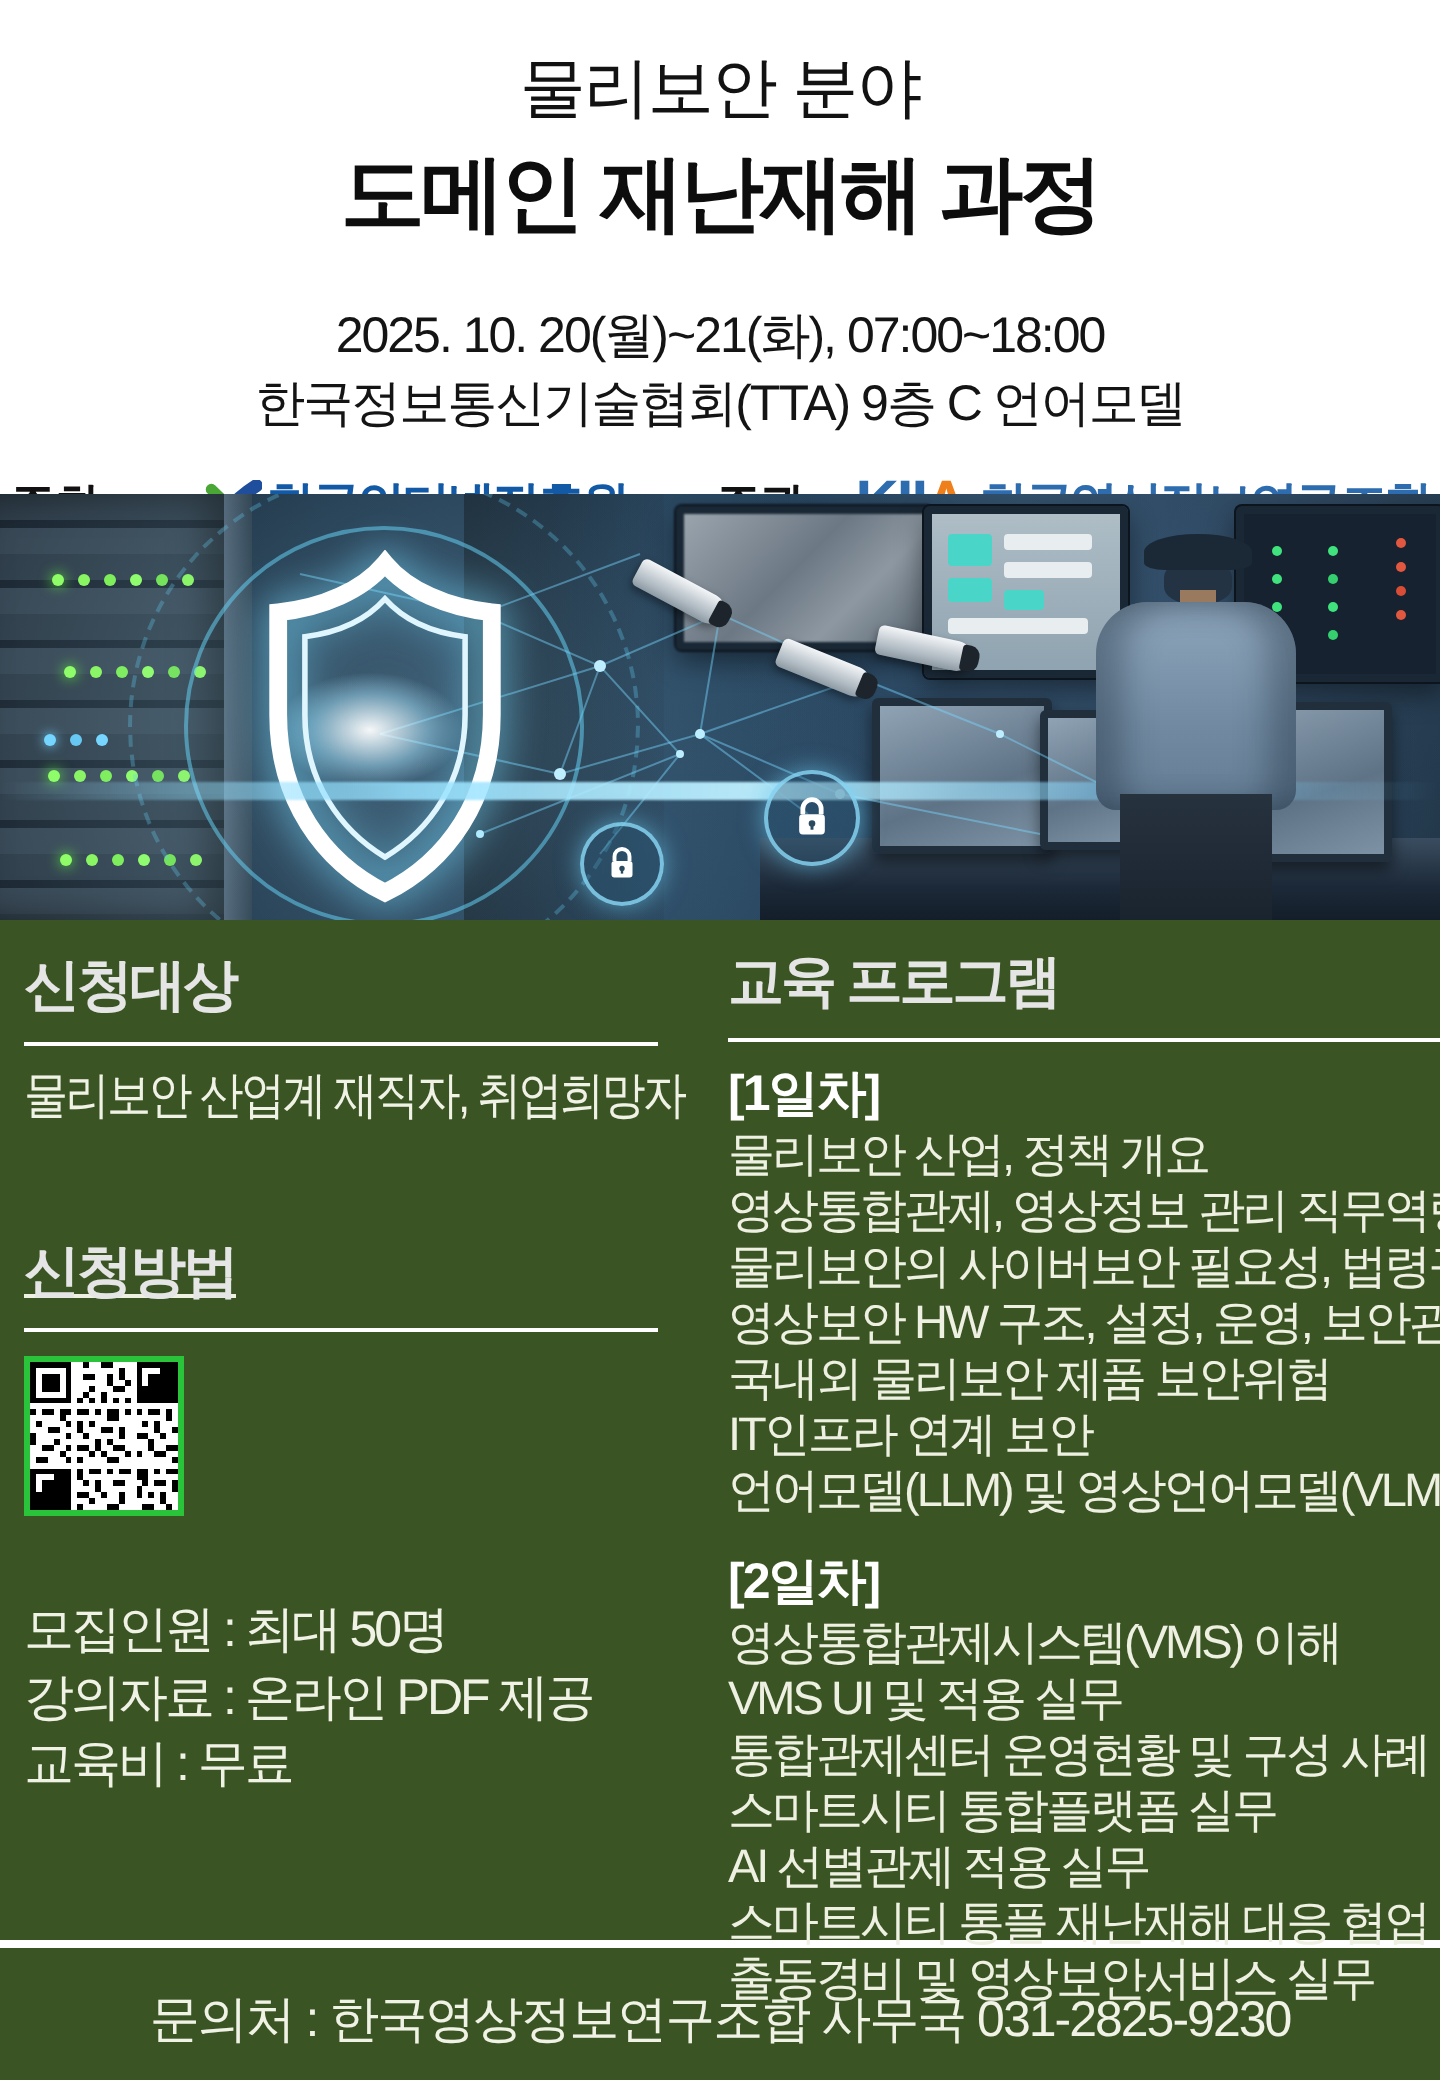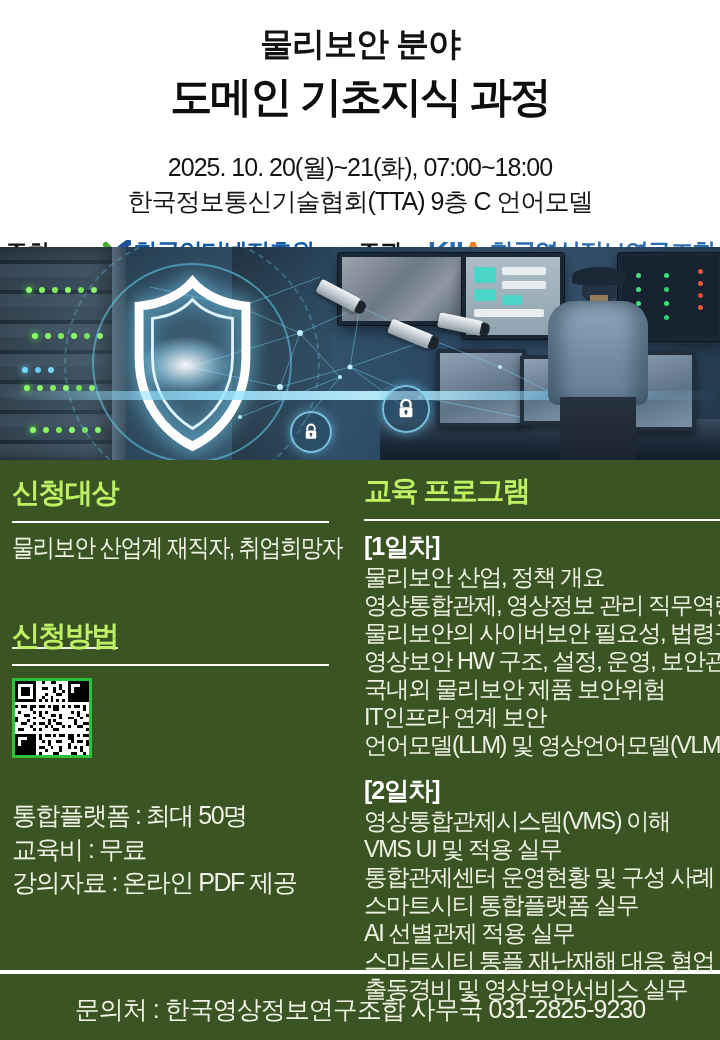--- a/index.html
+++ b/index.html
@@ -1,21 +1,21 @@
 <!DOCTYPE html>
 <html><head>
 <meta charset="utf-8">
 <style>
   html,body{margin:0;padding:0;background:#888;}
   .page{position:relative;width:720px;height:1040px;margin:0 auto;background:#ffffff;
         font-family:"Liberation Sans","DejaVu Sans",sans-serif;overflow:hidden;}
 
   
   .header{position:relative;height:247px;background:#fff;text-align:center;color:#111;}
-  .title1{padding-top:22px;font-size:33px;font-weight:700;letter-spacing:-1px;color:#121212;}
+  .title1{padding-top:22px;font-size:33px;font-weight:400;letter-spacing:-1px;color:#121212;}
   .title2{font-size:42px;font-weight:800;letter-spacing:-2px;color:#0d0d0d;margin-top:2px;}
   .date{margin-top:26px;font-size:25px;font-weight:500;letter-spacing:-1px;color:#141414;}
   .venue{font-size:25px;font-weight:500;letter-spacing:-1px;color:#141414;margin-top:1px;}
   .org-row{margin-top:18px;display:flex;align-items:center;justify-content:center;gap:14px;}
   .org-label{font-size:23px;font-weight:600;color:#111;letter-spacing:-1px;}
   .org-label.second{margin-left:30px;}
   .kisa-logo{display:inline-flex;align-items:flex-end;gap:1px;}
   .kisa-text{font-size:12px;font-weight:800;color:#15366e;letter-spacing:0;margin-bottom:3px;}
   .kisa-mark{width:30px;height:30px;margin:0 2px -2px -4px;}
   .kisa-name{font-size:24px;font-weight:800;color:#1259a6;letter-spacing:-1.5px;}
@@ -83,21 +83,21 @@
   .lockwrap{z-index:4;border:2px solid rgba(140,220,250,.8);border-radius:50%;
             background:rgba(40,90,120,.35);box-shadow:0 0 12px rgba(110,210,250,.6);
             display:flex;align-items:center;justify-content:center;}
   .lock1{left:382px;top:138px;width:44px;height:44px;}
   .lock2{left:290px;top:164px;width:38px;height:38px;}
 
   
   .panel{display:flex;height:510px;background:#3a5523;color:#eef0e2;}
   .col-left{width:352px;padding:14px 10px 0 12px;box-sizing:border-box;}
   .col-right{flex:1;padding:12px 16px 0 12px;box-sizing:border-box;}
-  .panel h2{margin:0;font-size:28px;font-weight:800;color:#bef264;letter-spacing:-1.5px;
+  .panel h2{margin:0;font-size:28px;font-weight:800;color:#e5e5e5;letter-spacing:-1.5px;
             border-bottom:2px solid #ffffff;padding-bottom:9px;width:96%;}
   .body-line{margin:8px 0 0;font-size:25px;font-weight:400;letter-spacing:-1.5px;color:#f0f2e6;width:100%;}
   .fit{white-space:nowrap;transform-origin:0 50%;}
   .sec-method{margin-top:53px;text-decoration:underline;}
   .qr{margin-top:12px;width:74px;height:74px;border:3px solid #29c43a;background:#fff;display:block;}
   .sec-recruit{margin-top:44px;}
   .recruit-line{margin:6px 0 0;font-size:25px;letter-spacing:-1.5px;line-height:1.1;color:#f0f2e6;}
   .day-label{font-size:25px;font-weight:800;color:#ffffff;letter-spacing:-1px;margin-top:9px;}
   .prog-item{margin:0;font-size:23.5px;font-weight:400;letter-spacing:-1.5px;line-height:28px;color:#eef0e2;width:100%;}
   .day2{margin-top:15px;}
@@ -107,21 +107,21 @@
           display:flex;align-items:center;justify-content:center;}
   .contact{font-size:25px;color:#f0f2e6;letter-spacing:-1px;font-weight:500;}
 </style>
 </head>
 <body>
 
 <div class="page">
 
   <div class="header">
     <div class="title1">물리보안 분야</div>
-    <div class="title2">도메인 기초지식 과정</div>
+    <div class="title2">도메인 재난재해 과정</div>
     <div class="date fit">2025. 10. 20(월)~21(화), 07:00~18:00</div>
     <div class="venue fit">한국정보통신기술협회(TTA) 9층 C 언어모델</div>
     <div class="org-row">
       <span class="org-label">주최 :</span>
       <span class="kisa-logo">
         <span class="kisa-text">KISA</span>
         <svg class="kisa-mark" viewBox="0 0 32 32">
           <path d="M5 27 C13 15 21 8 29 3" stroke="#1f4f9c" stroke-width="7" fill="none" stroke-linecap="round"></path>
           <path d="M5 5 C13 13 21 20 29 27" stroke="#4aa635" stroke-width="6" fill="none" stroke-linecap="round"></path>
         </svg>
@@ -256,23 +256,23 @@
             <path d="M0 8h1v1h-1zM2 8h2v1h-2zM5 8h1v2h-1zM1 10h1v1h-1zM3 11h2v1h-2zM0 12h1v2h-1zM4 13h1v1h-1zM2 14h2v1h-2zM5 15h1v1h-1zM1 16h2v1h-2z"></path>
             <path d="M8 8h2v1h-2zM11 8h1v1h-1zM13 8h2v2h-2zM16 8h1v1h-1zM8 10h1v2h-1zM10 10h1v1h-1zM12 11h2v1h-2zM15 11h1v2h-1zM9 12h1v1h-1zM11 13h1v2h-1zM13 13h1v1h-1zM8 14h2v1h-2zM14 14h2v1h-2zM10 15h1v1h-1zM12 15h1v1h-1zM16 15h1v1h-1zM8 16h1v1h-1zM13 16h2v1h-2z"></path>
             <path d="M18 8h1v1h-1zM20 8h2v1h-2zM23 8h1v2h-1zM19 10h1v1h-1zM21 10h1v2h-1zM24 11h1v1h-1zM18 12h2v1h-2zM22 12h1v1h-1zM20 13h1v2h-1zM23 14h2v1h-2zM18 15h1v1h-1zM21 15h2v1h-2zM24 16h1v1h-1z"></path>
             <path d="M8 18h1v2h-1zM10 18h2v1h-2zM13 18h1v1h-1zM15 18h2v1h-2zM9 20h1v1h-1zM11 20h1v2h-1zM14 20h2v1h-2zM8 22h2v1h-2zM12 22h1v1h-1zM15 22h1v2h-1zM10 23h1v1h-1zM13 24h2v1h-2zM8 24h1v1h-1z"></path>
             <path d="M18 18h2v2h-2zM21 18h1v1h-1zM23 18h2v1h-2zM19 20h1v1h-1zM21 20h2v1h-2zM24 20h1v2h-1zM18 21h1v2h-1zM20 22h1v1h-1zM22 22h1v2h-1zM19 24h2v1h-2zM23 24h1v1h-1z"></path>
           </g>
         </svg>
       </section>
 
       <section class="sec-recruit">
-        <p class="recruit-line fit">통합플랫폼 : 최대 50명</p>
+        <p class="recruit-line fit">모집인원 : 최대 50명</p>
+        <p class="recruit-line fit">강의자료 : 온라인 PDF 제공</p>
         <p class="recruit-line fit">교육비 : 무료</p>
-        <p class="recruit-line fit">강의자료 : 온라인 PDF 제공</p>
       </section>
     </div>
 
     <div class="col-right">
       <section>
         <h2>교육 프로그램</h2>
         <div class="day-label">[1일차]</div>
         <p class="prog-item fit">물리보안 산업, 정책 개요</p>
         <p class="prog-item fit">영상통합관제, 영상정보 관리 직무역량</p>
         <p class="prog-item fit">물리보안의 사이버보안 필요성, 법령규정</p>

